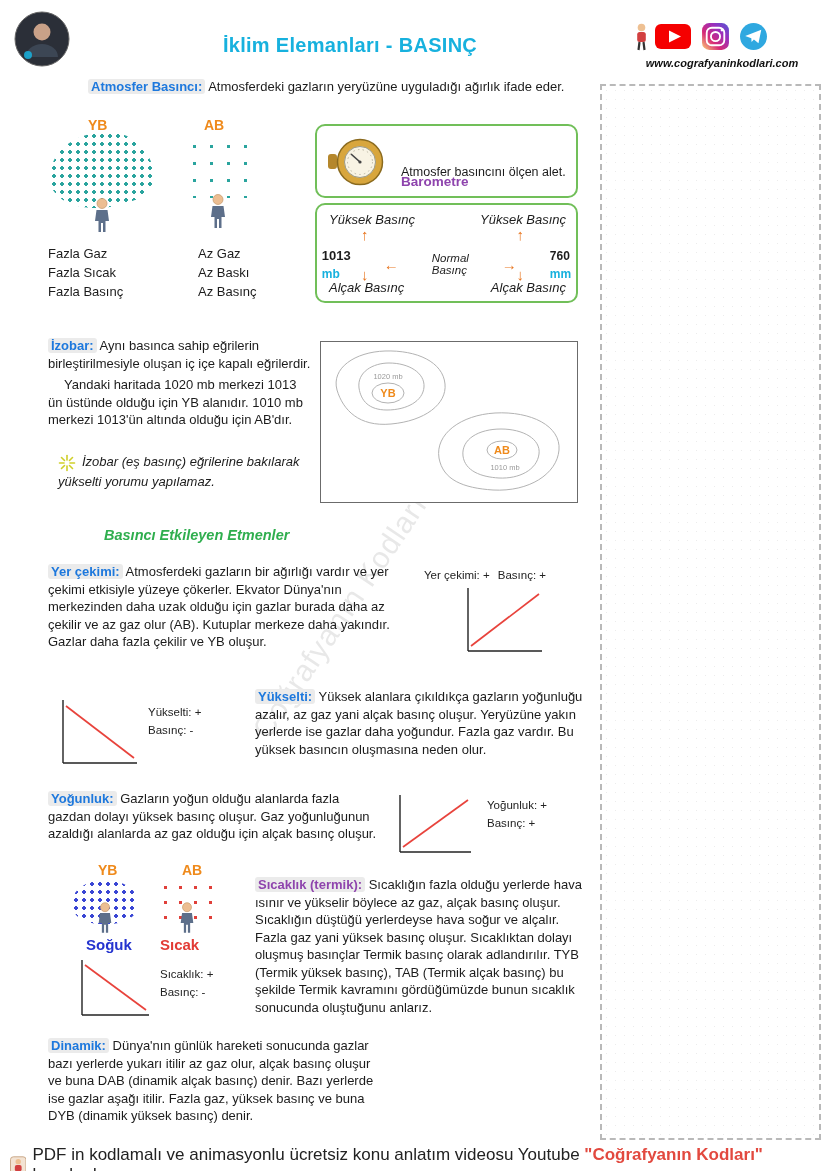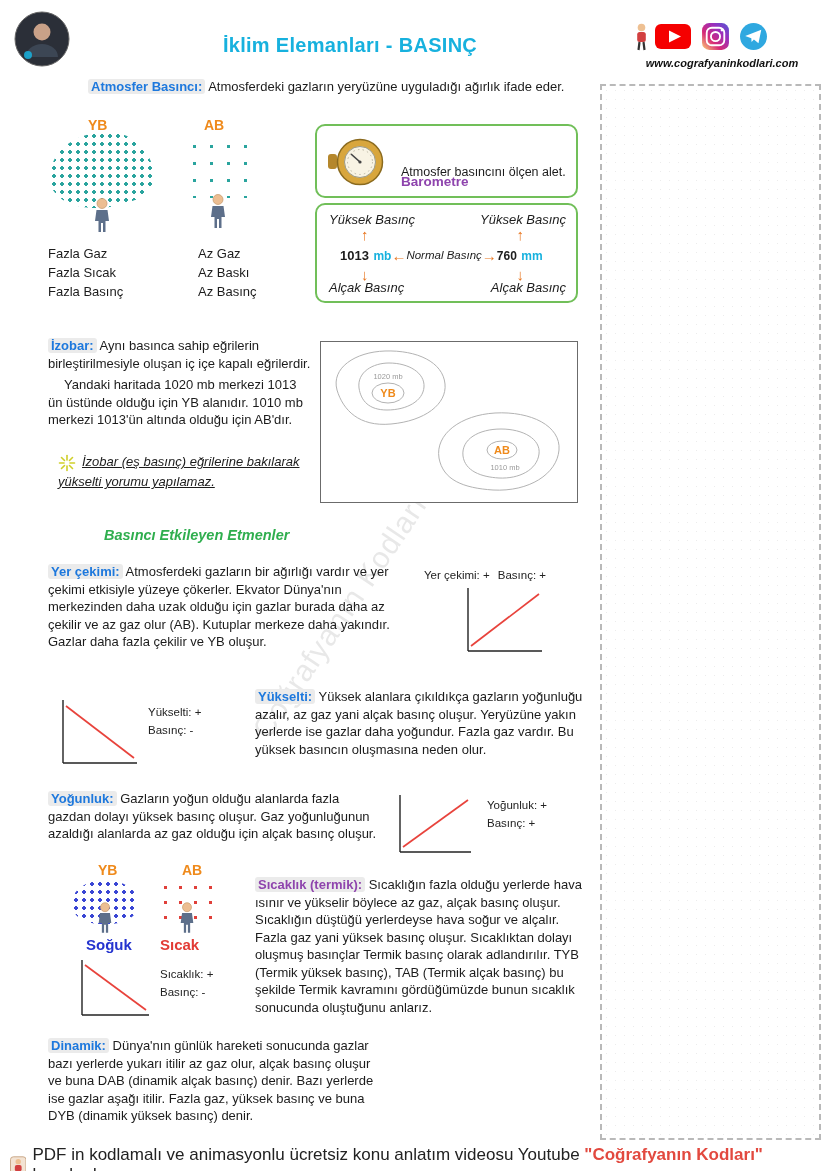--- a/index.html
+++ b/index.html
@@ -143,22 +143,22 @@
     </svg>
     <div class="abs purple b" style="left:84px; top:17px; font-size:13.5px;">Barometre</div>
     <div class="abs" style="left:84px; top:39px; font-size:12.5px;">Atmosfer basıncını ölçen alet.</div>
   </div>
 
   <div class="abs greenbox" style="left:315px; top:203px; width:263px; height:100px;">
     <span class="abs scale-lbl" style="left:12px; top:7px;">Yüksek Basınç</span>
     <span class="abs scale-lbl" style="right:10px; top:7px;">Yüksek Basınç</span>
     <span class="abs arr" style="left:44px; top:22px;">↑</span>
     <span class="abs arr" style="right:52px; top:22px;">↑</span>
-    <div class="abs" style="left:0; right:0; top:41px; display:flex; justify-content:flex-start;
-         align-items:center; padding:0 23px;">
+    <div class="abs" style="left:0; right:0; top:41px; display:flex; justify-content:center;
+         align-items:center; padding:0 23px;gap:33px;">
       <span>
         <span class="b" style="font-size:13px;">1013</span>
         <span class="cyan" style="font-size:12px;">mb</span>
       </span>
       <span class="arr">←</span>
       <span class="it" style="font-size:11.5px;">Normal Basınç</span>
       <span class="arr">→</span>
       <span>
         <span class="b" style="font-size:12px;">760</span>
         <span class="cyan" style="font-size:12px;">mm</span>
@@ -168,21 +168,21 @@
     <span class="abs arr" style="right:52px; top:62px;">↓</span>
     <span class="abs scale-lbl" style="left:12px; bottom:6px;">Alçak Basınç</span>
     <span class="abs scale-lbl" style="right:10px; bottom:6px;">Alçak Basınç</span>
   </div>
 
   <div class="abs para" style="left:48px; top:337px; width:265px;">
     <p><span class="lbl blue">İzobar:</span>
       <span>Aynı basınca sahip eğrilerin birleştirilmesiyle oluşan iç içe kapalı eğrilerdir.</span></p>
     <p class="indent">Yandaki haritada 1020 mb merkezi 1013 ün üstünde olduğu için YB alanıdır. 1010 mb merkezi 1013'ün altında olduğu için AB'dır.</p>
   </div>
-  <div class="abs" style="left:58px; top:452px; width:256px; font-size:13px; line-height:20px;text-decoration:underline;">
+  <div class="abs" style="left:58px; top:452px; width:256px; font-size:13px; line-height:20px;">
     <svg width="18" height="18" viewBox="0 0 18 18" style="float:left; margin:2px 6px 0 0;">
       <g stroke="#cfcf2a" stroke-width="1.6" stroke-linecap="round">
         <line x1="9" y1="1.5" x2="9" y2="6"></line>
           <line x1="9" y1="12" x2="9" y2="16.5"></line>
         <line x1="1.5" y1="9" x2="6" y2="9"></line>
           <line x1="12" y1="9" x2="16.5" y2="9"></line>
         <line x1="3.5" y1="3.5" x2="6.5" y2="6.5"></line>
           <line x1="11.5" y1="11.5" x2="14.5" y2="14.5"></line>
         <line x1="3.5" y1="14.5" x2="6.5" y2="11.5"></line>
           <line x1="11.5" y1="6.5" x2="14.5" y2="3.5"></line>

